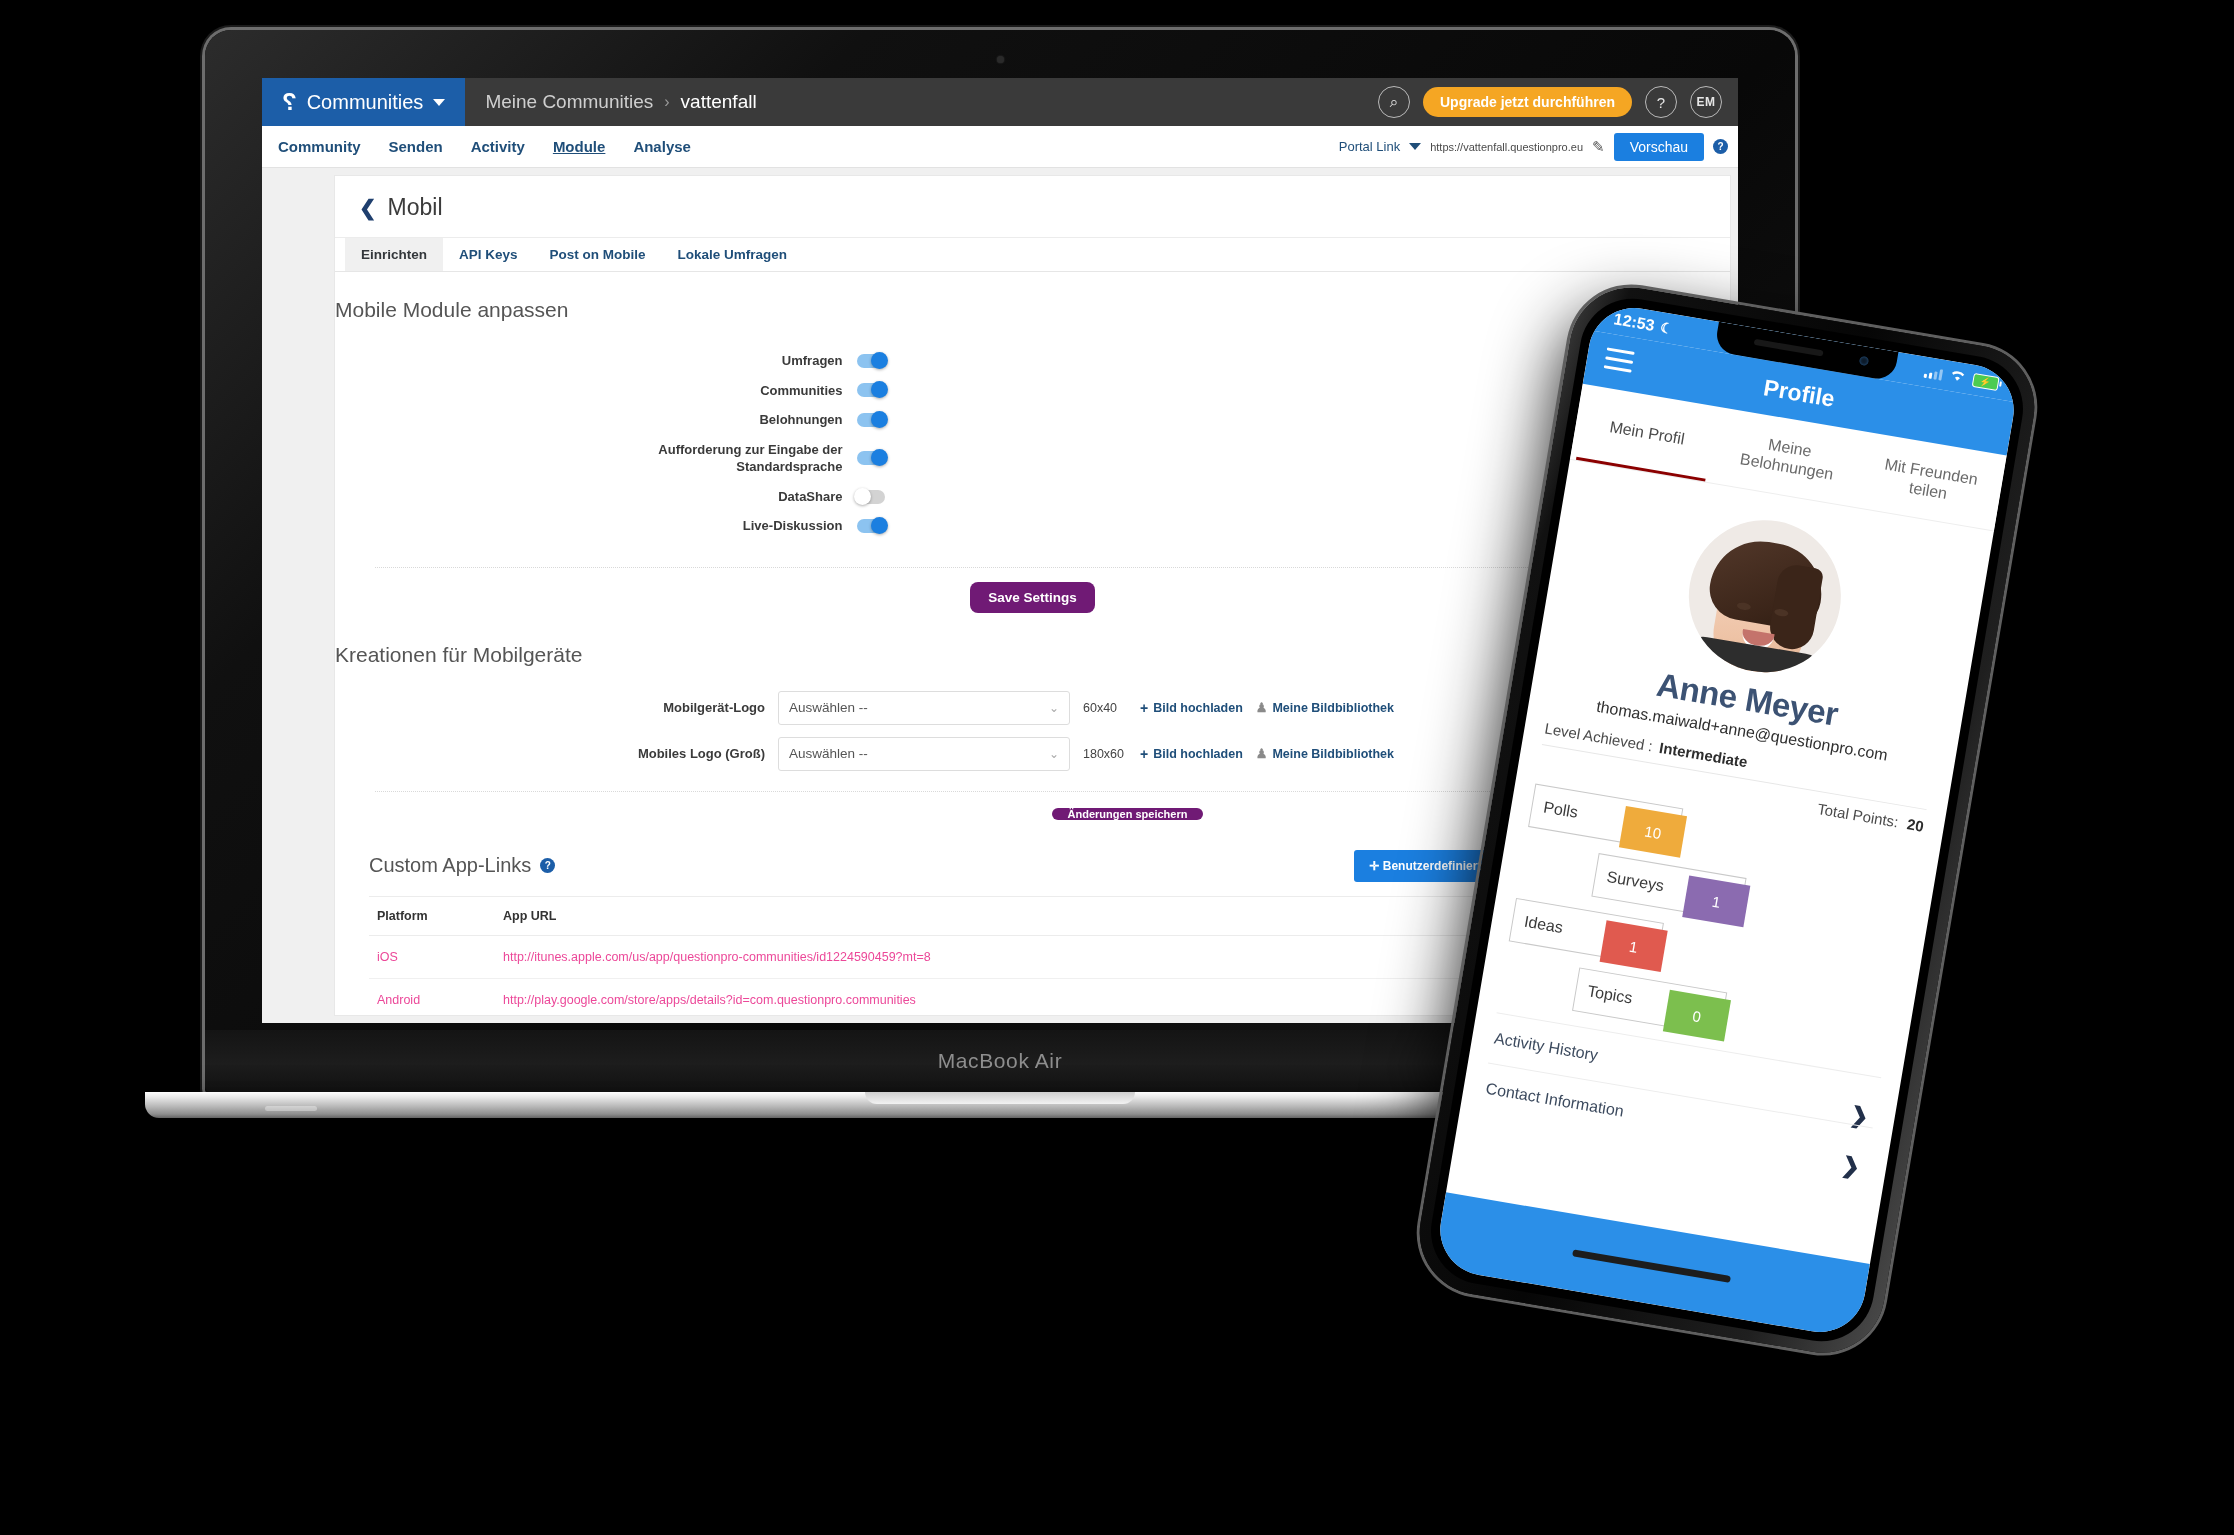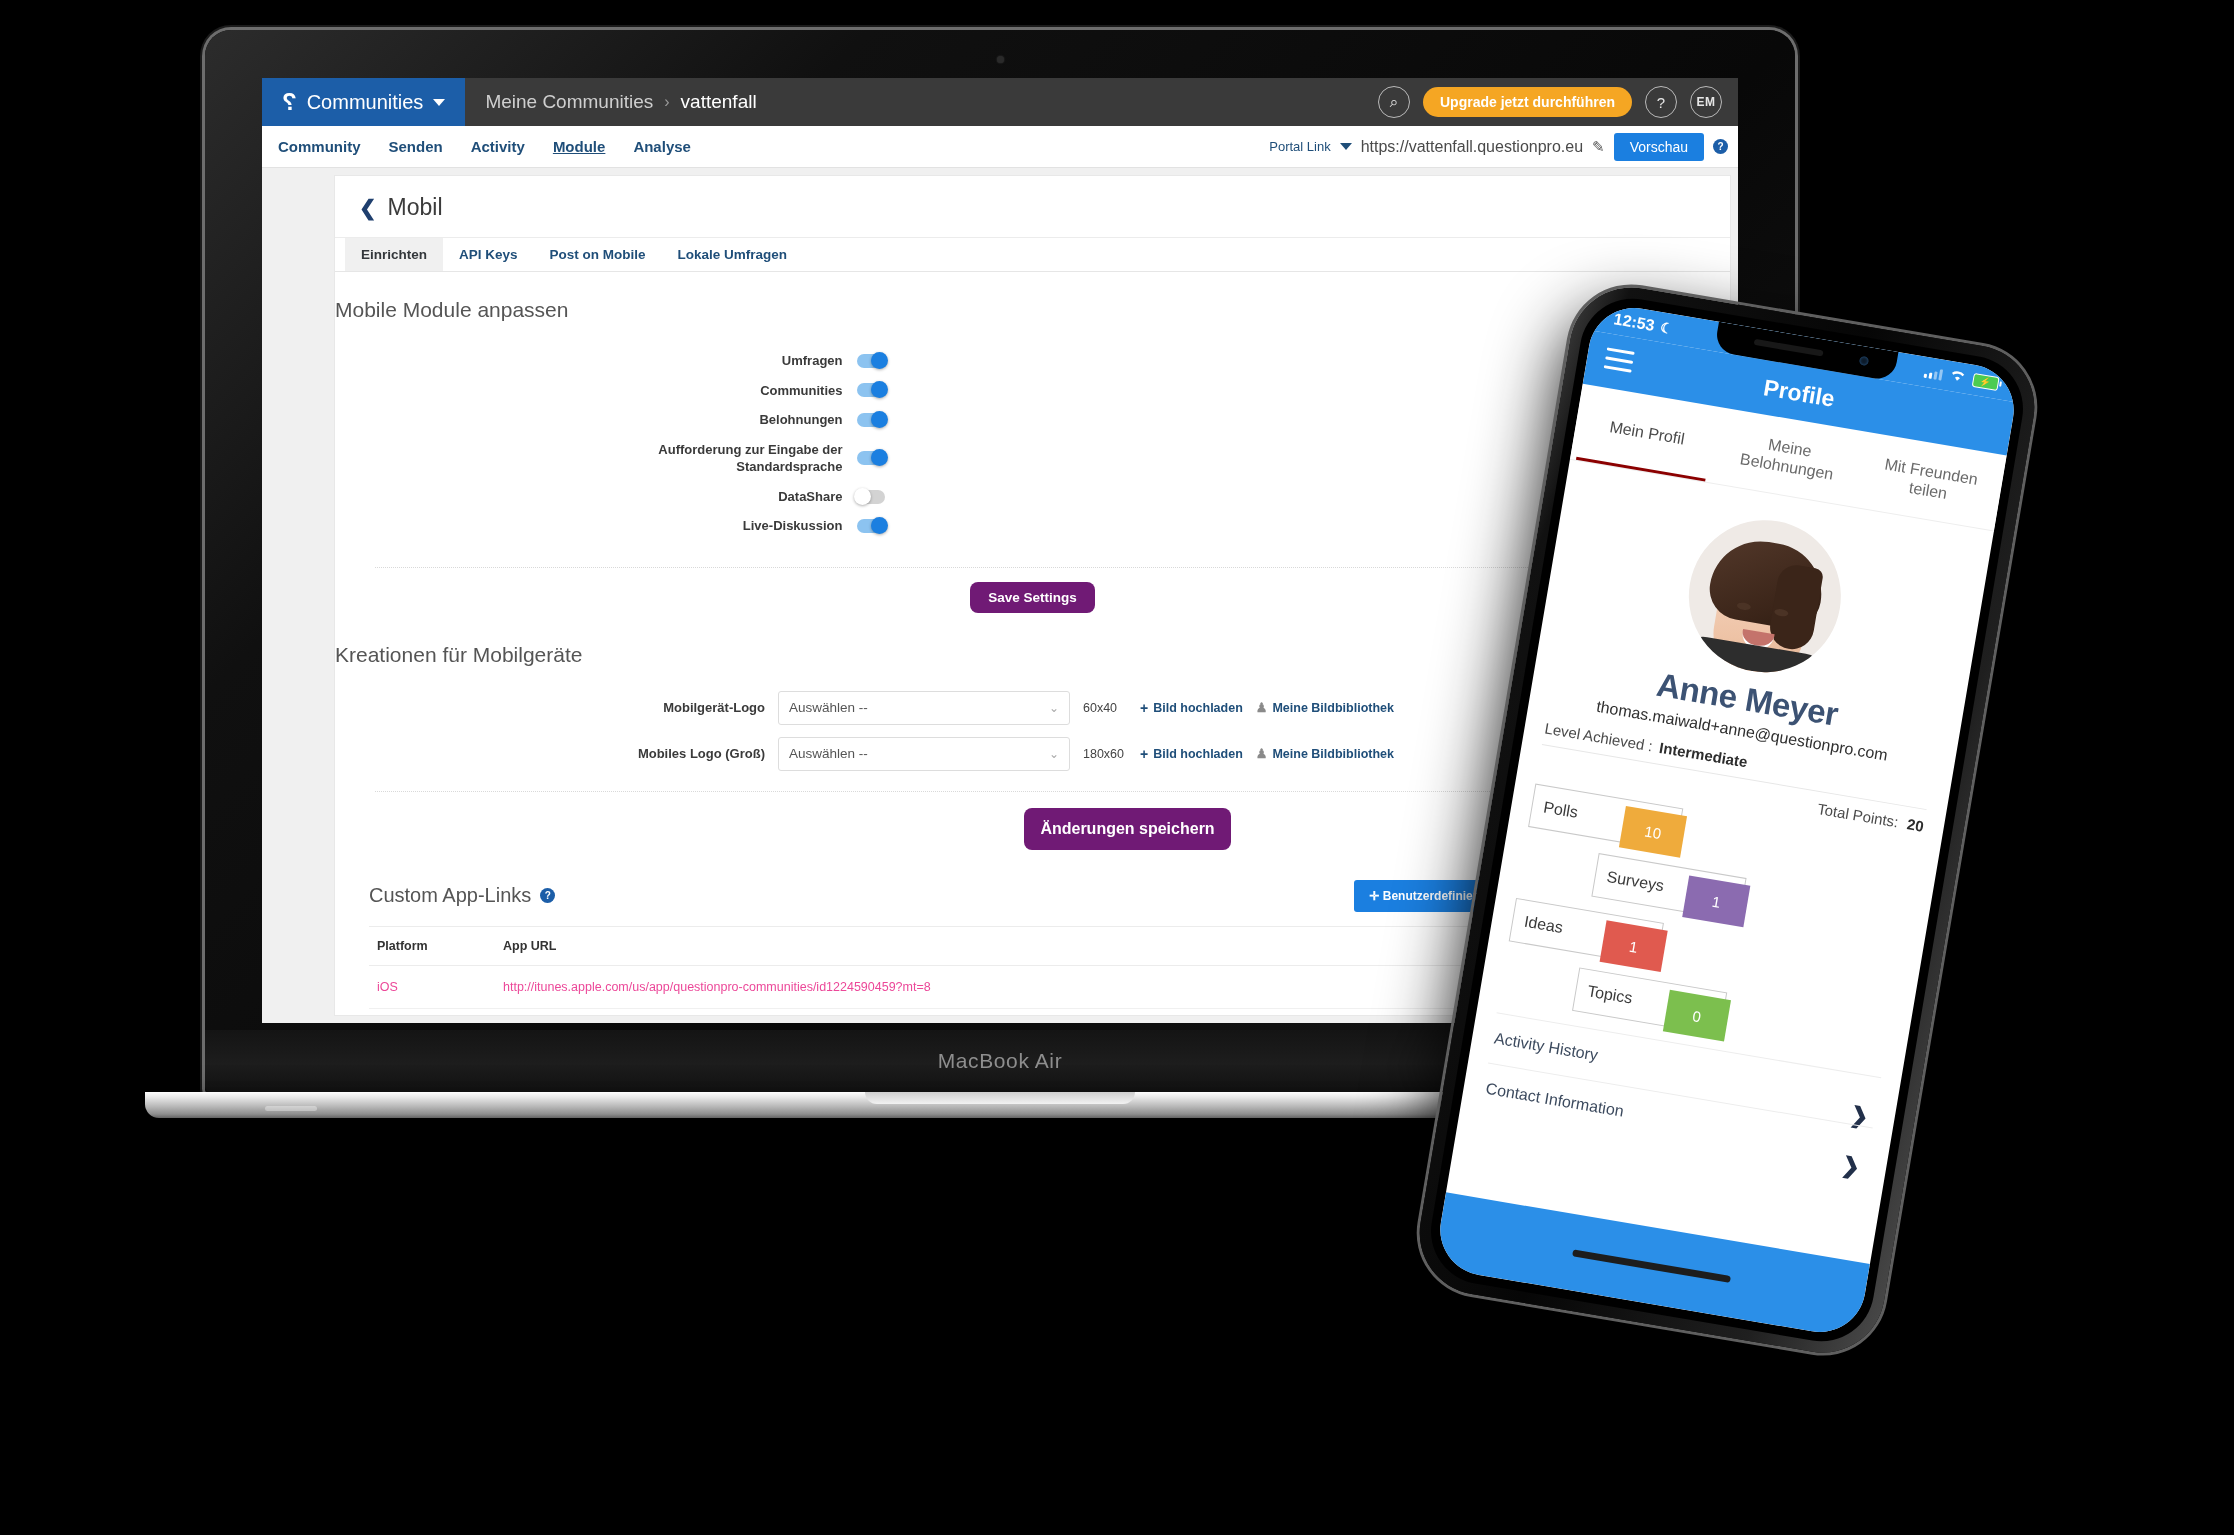--- a/index.html
+++ b/index.html
@@ -42,21 +42,21 @@
         display:flex;align-items:center;justify-content:center;font-size:15px;}
   .circ.ava{font-size:12px;font-weight:bold;letter-spacing:.4px;}
   .upg{background:#f5a623;color:#fff;font-size:14px;font-weight:bold;border-radius:15px;padding:7px 17px;white-space:nowrap;}
 
   .navbar{display:flex;align-items:center;height:41px;background:#fff;border-bottom:1px solid #e2e2e2;}
   .navbar .nav{display:flex;align-items:center;gap:28px;padding-left:16px;}
   .navbar .nav a{font-size:15px;color:#1f4e79;font-weight:600;text-decoration:none;}
   .navbar .nav a.active{text-decoration:underline;}
   .navright{margin-left:auto;display:flex;align-items:center;gap:9px;padding-right:10px;}
   .navright .plink{font-size:13px;color:#1f4e79;}
-  .navright .purl{font-size:16px;color:#4a4a4a;}
+  .navright .purl{font-size:11px;color:#4a4a4a;}
   .navright .pencil{font-size:15px;color:#555;}
   .vorschau{background:#1b7fe0;color:#fff;font-size:14px;border-radius:3px;padding:6px 16px;}
   .qhelp{width:15px;height:15px;border-radius:50%;background:#1c5ea8;color:#fff;font-size:10px;font-weight:bold;
         display:flex;align-items:center;justify-content:center;}
 
   .workspace{display:flex;background:#f0f0f0;height:857px;}
   .lefthand{width:72px;background:#f0f0f0;}
   .content{flex:1;background:#fff;margin:7px 7px 9px 0;border:1px solid #e8e8e8;overflow:hidden;}
 
   .pgtitle{display:flex;align-items:center;gap:11px;padding:18px 0 16px 24px;border-bottom:1px solid #ececec;}
@@ -80,21 +80,21 @@
   .sw{width:28px;height:14px;border-radius:8px;position:relative;flex:none;}
   .sw.on{background:#8cc3f0;}
   .sw.off{background:#d3d3d3;}
   .sw .knob{position:absolute;top:-2px;width:17px;height:17px;border-radius:50%;box-shadow:0 1px 3px rgba(0,0,0,.32);}
   .sw.on .knob{right:-3px;background:#1b7fe0;}
   .sw.off .knob{left:-3px;background:#fff;}
 
   .divdot{border-top:1px dotted #d9d9d9;margin:14px 40px 0 40px;}
   .btnrow{display:flex;justify-content:center;padding:14px 0 0 0;}
   .btn-pri{background:#701a75;color:#fff;font-size:13.5px;font-weight:bold;border-radius:8px;padding:8px 18px;}
-  .btn-pri.sm{font-size:16px;padding:12px 16px;}
+  .btn-pri.sm{font-size:11px;padding:0 16px;}
 
   .sect2{padding-top:30px;}
   .formrow{display:flex;align-items:center;gap:13px;padding:6px 0;}
   .formrow .flbl{width:430px;text-align:right;font-size:13px;color:#3a3a3a;font-weight:bold;}
   .select{width:270px;height:32px;border:1px solid #ddd;border-radius:3px;background:#fff;
       display:flex;align-items:center;padding:0 10px;font-size:13.5px;color:#555;}
   .select .cv{margin-left:auto;color:#aaa;font-size:12px;}
   .dim{font-size:12.5px;color:#444;width:44px;}
   .lnk{font-size:12.5px;color:#1f4e79;font-weight:600;display:flex;align-items:center;gap:5px;}
   .lnk .pl{color:#1f4e79;font-weight:bold;font-size:14px;}

